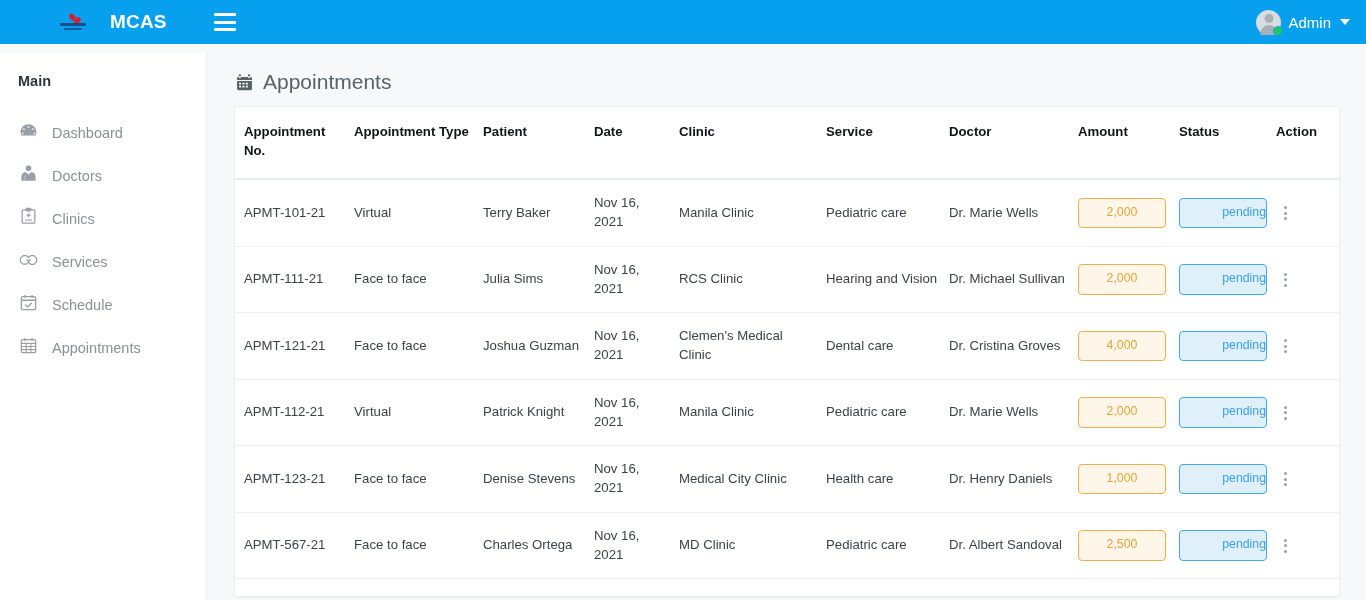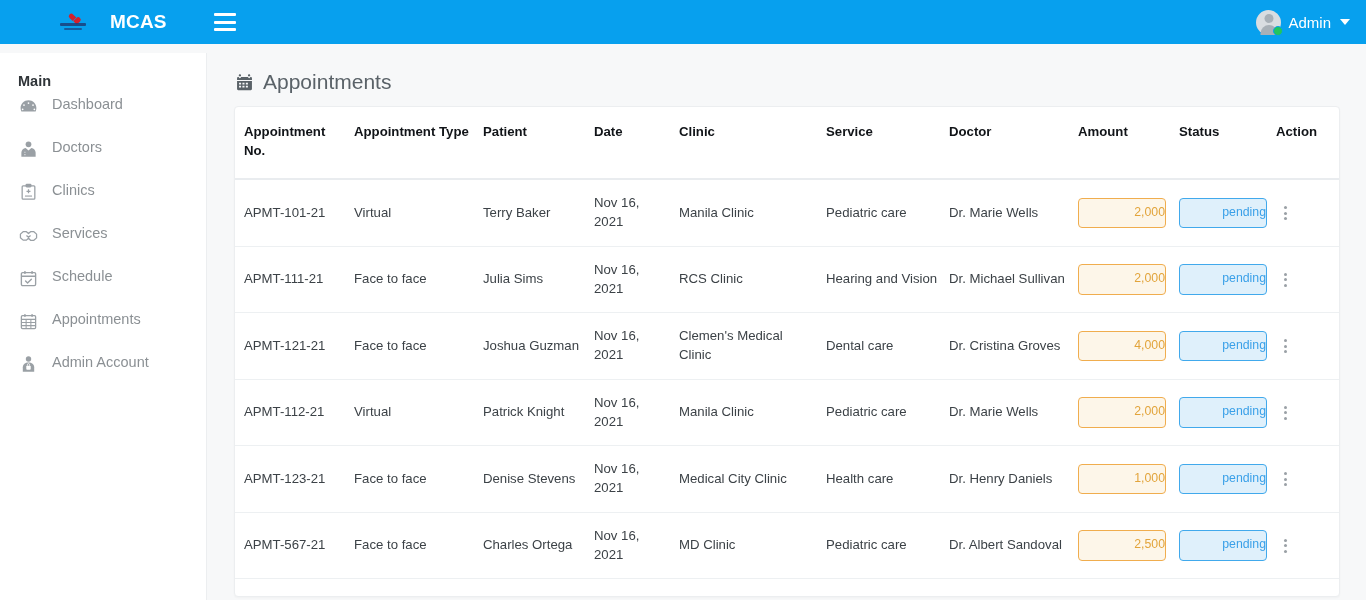--- a/index.html
+++ b/index.html
@@ -87,21 +87,21 @@
     width: 207px; height: 556px;
     background: #ffffff;
     border-right: 1px solid #eceef0;
     padding-top: 10px;
   }
   .side-heading {
     font-size: 14.5px; font-weight: bold; color: #2f3438;
     padding: 10px 0 8px 18px;
   }
   .nav-item {
-    display: flex; align-items: flex-start; gap: 14px;
+    display: flex; align-items: flex-end; gap: 14px;
     height: 43px; padding-left: 19px;
     color: #8b9094; font-size: 14.5px;
     cursor: pointer; text-decoration: none;
   }
   .nav-item .ico { width: 19px; height: 19px; display: flex; align-items: center; justify-content: center; flex: 0 0 19px; }
   .nav-item .ico svg { display: block; }
   .nav-label { line-height: 1; }
 
   
   .content {
@@ -151,21 +151,21 @@
   .col-pat    { width: 111px; }
   .col-date   { width: 85px; }
   .col-clinic { width: 147px; }
   .col-serv   { width: 123px; }
   .col-doc    { width: 129px; }
   .col-amt    { width: 101px; }
   .col-stat   { width: 97px; }
   .col-act    { width: 89px; }
 
   .badge-amount {
-    display: block; width: 88px; text-align: right;
+    display: block; width: 88px; text-align: center;
     padding: 5px 0 6px;
     font-size: 12.3px; color: #e2a43b;
     background: #fdf6e9;
     border: 1px solid #f0ad4e;
     border-radius: 4px;
   }
   .badge-status {
     display: block; width: 88px; text-align: right;
     padding: 5px 0 6px;
     font-size: 12.3px; color: #3aa0e8;
@@ -274,31 +274,20 @@
       <span class="ico">
         <svg width="19" height="19" viewBox="0 0 24 24" fill="none" stroke="#9aa0a5" stroke-width="1.6">
           <rect x="3" y="4.5" width="18" height="16.5" rx="1.4"></rect>
           <path d="M3 9.2h18M7.5 2.6v3.6M16.5 2.6v3.6"></path>
           <path d="M9 9.2v11.8M15 9.2v11.8M3 13.4h18M3 17.2h18" stroke-width="1.3"></path>
         </svg>
       </span>
       <span class="nav-label">Appointments</span>
     </div>
 
-    <div class="nav-item">
-      <span class="ico">
-        <svg width="19" height="19" viewBox="0 0 24 24" fill="#9aa0a5">
-          <circle cx="12" cy="5" r="3.4"></circle>
-          <path d="M12 9.6c-4 0-7.2 2.6-7.2 5.9V21h14.4v-5.5c0-3.3-3.2-5.9-7.2-5.9z"></path>
-          <rect x="9.2" y="13.6" width="5.6" height="5" rx="1" fill="#ffffff"></rect>
-          <path d="M10.6 13.6v-1.3a1.4 1.4 0 012.8 0v1.3" fill="none" stroke="#ffffff" stroke-width="1"></path>
-        </svg>
-      </span>
-      <span class="nav-label">Admin Account</span>
-    </div>
   </div>
 
   <div class="content">
 
     <div class="page-title">
       <span class="cal-ico">
         <svg width="19" height="19" viewBox="0 0 24 24" fill="#5a6268">
           <path d="M6.2 1.6c-.8 0-1.4.7-1.4 1.5v1.1h2.8V3.1c0-.8-.6-1.5-1.4-1.5zm11.6 0c-.8 0-1.4.7-1.4 1.5v1.1h2.8V3.1c0-.8-.6-1.5-1.4-1.5zM2.6 6.4v2.4h18.8V6.4c0-.8-.7-1.5-1.5-1.5h-.6v.3c0 .8-.6 1.5-1.4 1.5s-1.4-.7-1.4-1.5v-.3H7.6v.3c0 .8-.6 1.5-1.4 1.5s-1.4-.7-1.4-1.5v-.3h-.7c-.8 0-1.5.7-1.5 1.5zM2.6 10.2v10c0 .8.7 1.5 1.5 1.5h15.8c.8 0 1.5-.7 1.5-1.5v-10H2.6zm2.5 2h2.6v2.2H5.1v-2.2zm4.3 0H12v2.2H9.4v-2.2zm4.3 0h2.6v2.2h-2.6v-2.2zm-8.6 4h2.6v2.2H5.1v-2.2zm4.3 0H12v2.2H9.4v-2.2zm4.3 0h2.6v2.2h-2.6v-2.2z"></path>
         </svg>
       </span>

